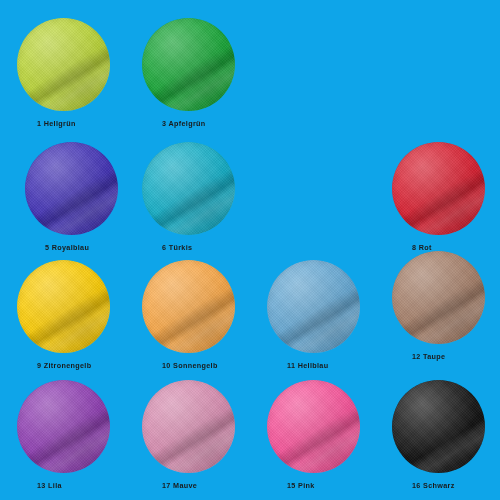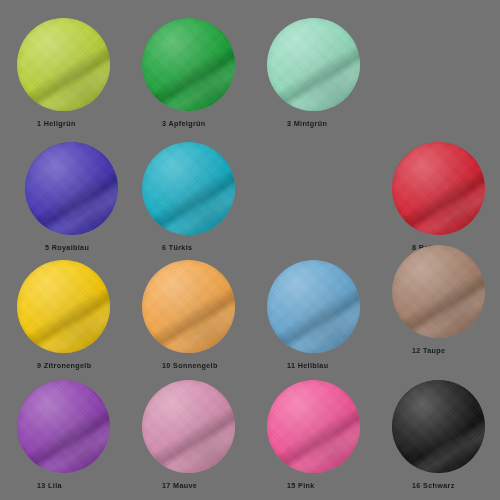--- a/index.html
+++ b/index.html
@@ -10,21 +10,21 @@
     width: 500px;
     height: 500px;
     background: #ffffff;
     font-family: "Liberation Sans", sans-serif;
     overflow: hidden;
   }
   #swatch-board {
     position: relative;
     width: 500px;
     height: 500px;
-    background: #737373;
+    background: #0ea5e9;
   }
   .swatch-cell {
     position: absolute;
     width: 125px;
     height: 125px;
   }
   .swatch-disc-wrap {
     position: absolute;
     left: 17px;
     top: 3px;
@@ -116,31 +116,20 @@
       <div class="swatch-disc-wrap">
         <div class="swatch-disc" style="background-color: rgb(27, 168, 58);">
           <div class="weave"></div>
           <div class="fold"></div>
           <div class="sheen"></div>
           <div class="rim"></div>
         </div>
       </div>
       <div class="swatch-label">3 Apfelgrün</div>
     </div>
-    <div class="swatch-cell" style="left: 250px; top: 15px;">
-      <div class="swatch-disc-wrap">
-        <div class="swatch-disc" style="background-color: rgb(150, 223, 192);">
-          <div class="weave"></div>
-          <div class="fold"></div>
-          <div class="sheen"></div>
-          <div class="rim"></div>
-        </div>
-      </div>
-      <div class="swatch-label">3 Mintgrün</div>
-    </div>
     <div class="swatch-cell" style="left: 0px; top: 139px; margin-left: 8px;">
       <div class="swatch-disc-wrap">
         <div class="swatch-disc" style="background-color: rgb(69, 53, 184);">
           <div class="weave"></div>
           <div class="fold"></div>
           <div class="sheen"></div>
           <div class="rim"></div>
         </div>
       </div>
       <div class="swatch-label">5 Royalblau</div>
@@ -193,21 +182,21 @@
       <div class="swatch-disc-wrap">
         <div class="swatch-disc" style="background-color: rgb(104, 170, 213);">
           <div class="weave"></div>
           <div class="fold"></div>
           <div class="sheen"></div>
           <div class="rim"></div>
         </div>
       </div>
       <div class="swatch-label">11 Hellblau</div>
     </div>
-    <div class="swatch-cell" style="left: 375px; top: 242px;">
+    <div class="swatch-cell" style="left: 375px; top: 248px;">
       <div class="swatch-disc-wrap">
         <div class="swatch-disc" style="background-color: rgb(168, 130, 108);">
           <div class="weave"></div>
           <div class="fold"></div>
           <div class="sheen"></div>
           <div class="rim"></div>
         </div>
       </div>
       <div class="swatch-label">12 Taupe</div>
     </div>

